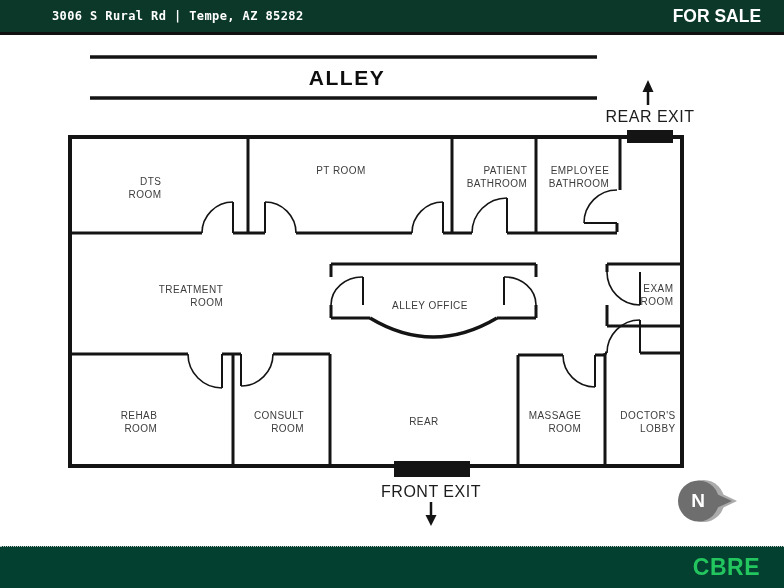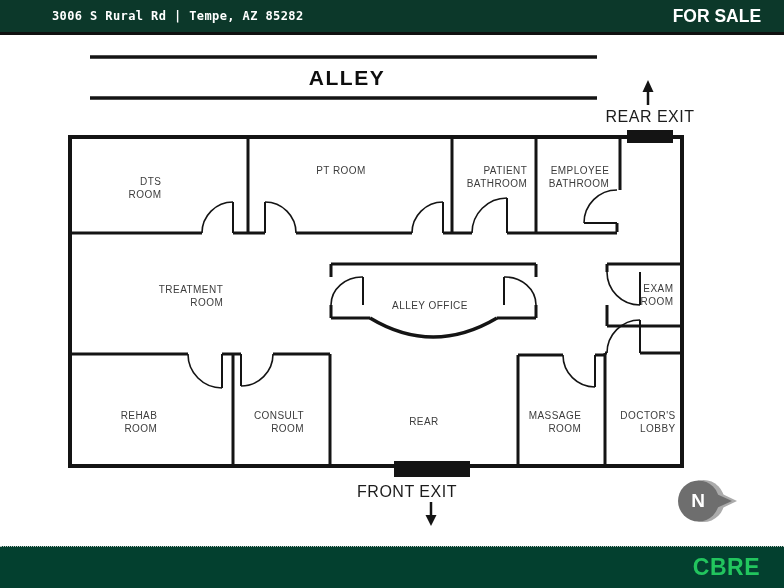--- a/index.html
+++ b/index.html
@@ -26,21 +26,21 @@
   .lbl{position:absolute;transform:translate(-50%,-50%);text-align:right;color:#3c3c3c;
        font-size:10px;line-height:12.5px;letter-spacing:.45px;white-space:nowrap;}
   .lbl span{display:block;}
   .big{font-size:21px;font-weight:bold;color:#0e0e0e;letter-spacing:1.5px;}
   .exitlbl{font-size:16px;color:#1c1c1c;letter-spacing:.5px;}
   .north{position:absolute;left:698px;top:501px;transform:translate(-50%,-50%);
          color:#ffffff;font-weight:bold;font-size:19px;}
 
   .r-alley{left:347px;top:78px;}
   .r-rearexit{left:650px;top:117px;}
-  .r-frontexit{left:407px;top:492px;}
+  .r-frontexit{left:431px;top:492px;}
   .r-dts{left:145px;top:188px;}
   .r-pt{left:341px;top:171px;}
   .r-patient{left:497px;top:177px;}
   .r-employee{left:579px;top:177px;}
   .r-treatment{left:191px;top:296px;}
   .r-frontoffice{left:430px;top:306px;}
   .r-exam{left:657px;top:295px;}
   .r-rehab{left:139px;top:422px;}
   .r-consult{left:279px;top:422px;}
   .r-lobby{left:424px;top:422px;}

